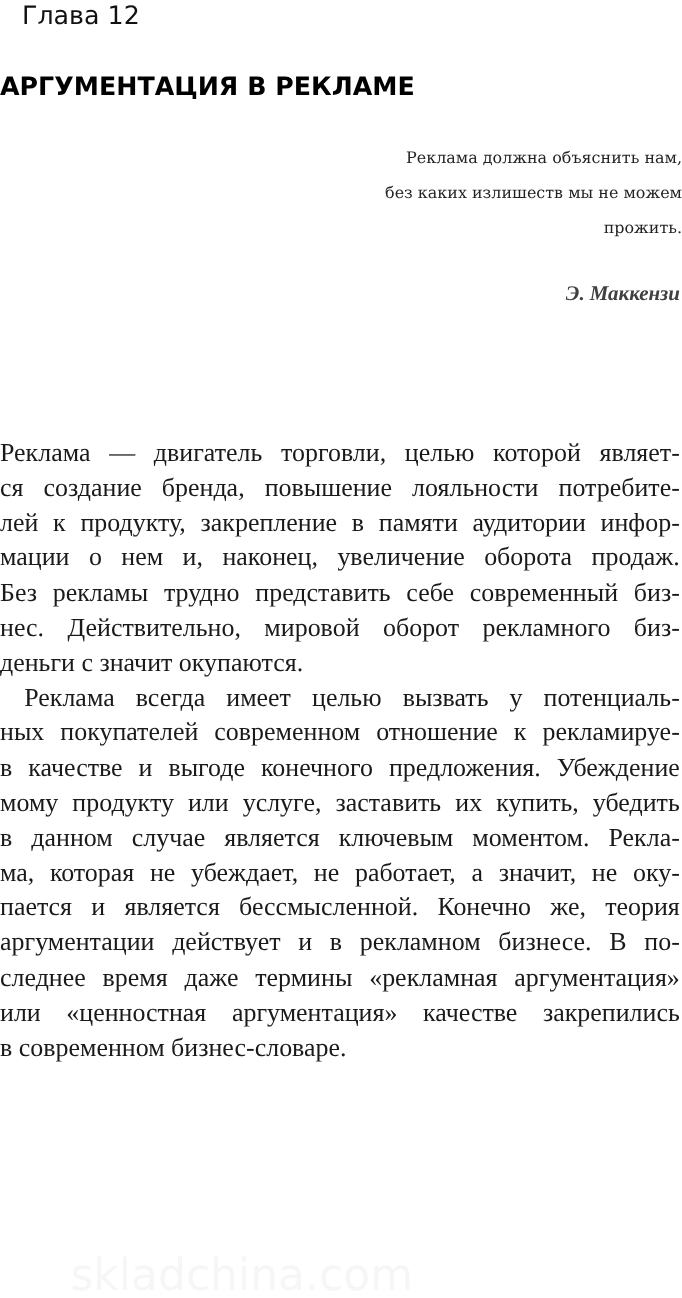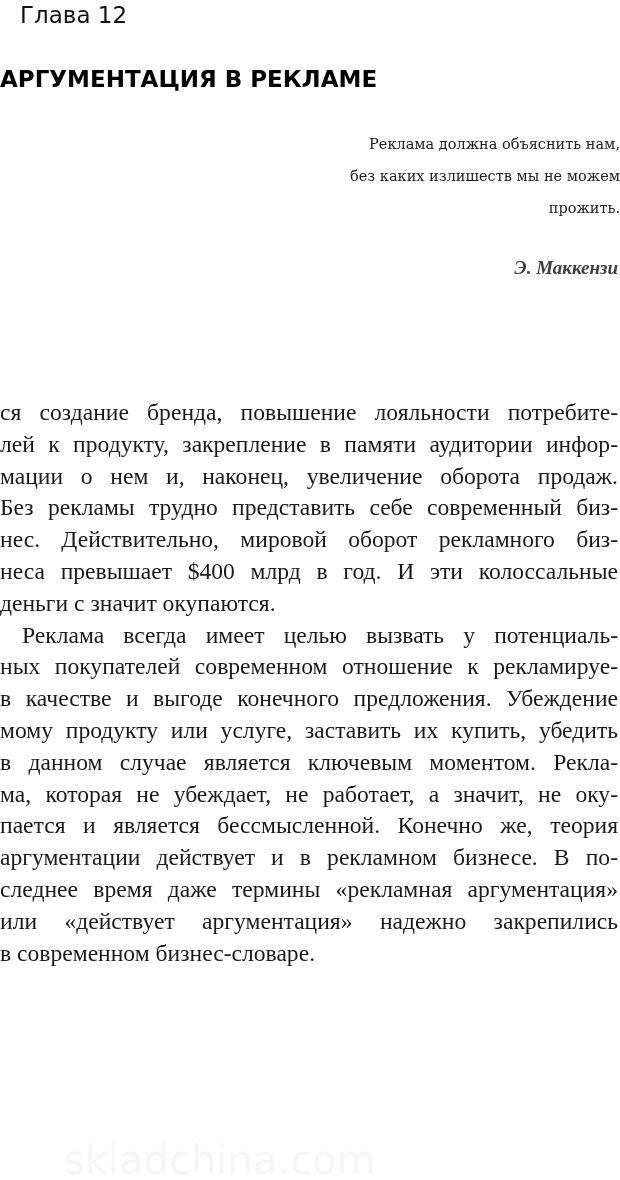--- a/index.html
+++ b/index.html
@@ -44,36 +44,36 @@
 
 <div class="epigraph">
   <div class="epigraph-line">Реклама должна объяснить нам,</div>
   <div class="epigraph-line">без каких излишеств мы не можем</div>
   <div class="epigraph-line">прожить.</div>
 </div>
 <div class="epigraph-author">Э. Маккензи</div>
 
 <div class="body-text">
   <div>
+    <div class="line">Реклама — двигатель торговли, целью которой являет-</div>
     <div class="line">ся создание бренда, повышение лояльности потребите-</div>
     <div class="line">лей к продукту, закрепление в памяти аудитории инфор-</div>
     <div class="line">мации о нем и, наконец, увеличение оборота продаж.</div>
     <div class="line">Без рекламы трудно представить себе современный биз-</div>
     <div class="line">нес. Действительно, мировой оборот рекламного биз-</div>
-    <div class="line">неса превышает $400 млрд в год. И эти колоссальные</div>
     <div class="line last">деньги с значит окупаются.</div>
   </div>
   <div>
     <div class="line indent">Реклама всегда имеет целью вызвать у потенциаль-</div>
     <div class="line">ных покупателей современном отношение к рекламируе-</div>
     <div class="line">в качестве и выгоде конечного предложения. Убеждение</div>
     <div class="line">мому продукту или услуге, заставить их купить, убедить</div>
     <div class="line">в данном случае является ключевым моментом. Рекла-</div>
     <div class="line">ма, которая не убеждает, не работает, а значит, не оку-</div>
     <div class="line">пается и является бессмысленной. Конечно же, теория</div>
     <div class="line">аргументации действует и в рекламном бизнесе. В по-</div>
     <div class="line">следнее время даже термины «рекламная аргументация»</div>
-    <div class="line">или «действует аргументация» надежно закрепились</div>
+    <div class="line">или «ценностная аргументация» качестве закрепились</div>
     <div class="line last">в современном бизнес-словаре.</div>
   </div>
 </div>
 
 <div class="watermark">skladchina.com</div>
 
 </body></html>

